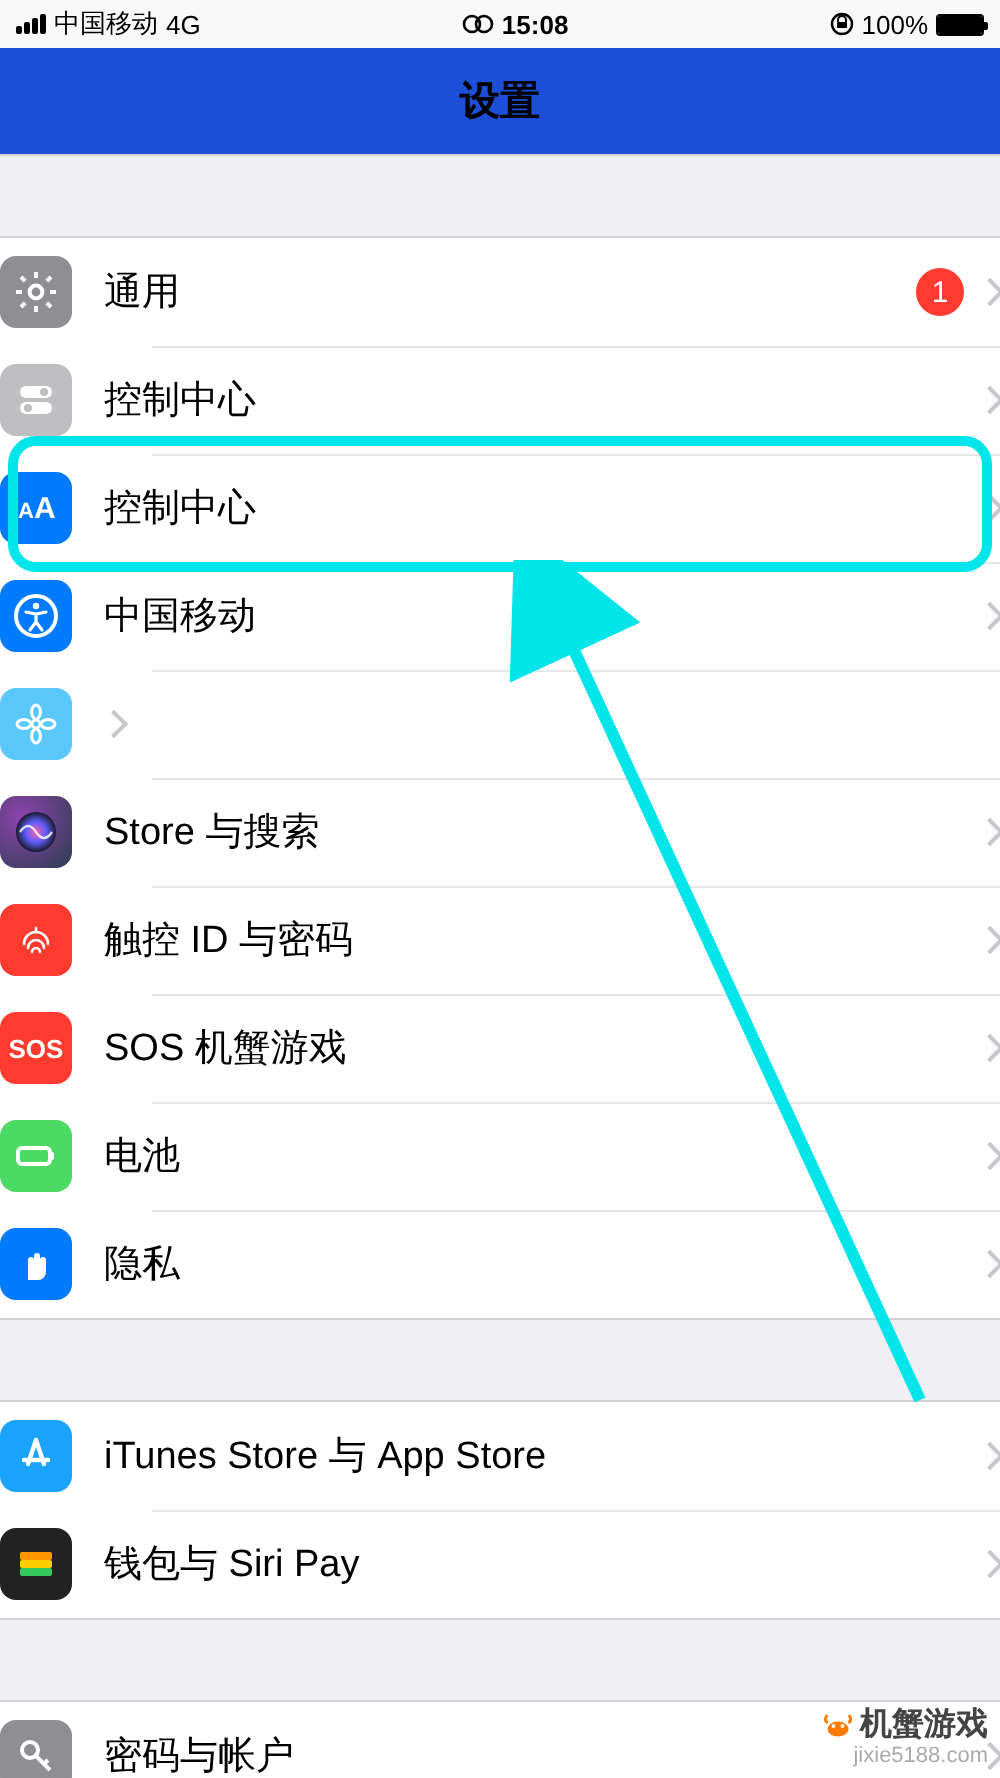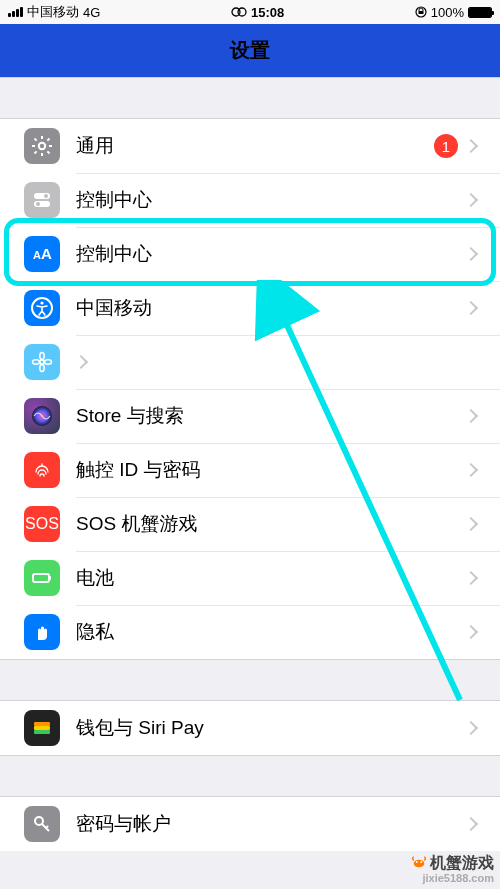--- a/index.html
+++ b/index.html
@@ -45,21 +45,21 @@
     .group-spacer { height: 40px; }
     .list-group {
       background: #fff;
       border-top: 1px solid #d1d1d6;
       border-bottom: 1px solid #d1d1d6;
     }
     .list-item {
       display: flex;
       align-items: center;
       min-height: 54px;
-      padding: 8px 24px;
+      padding: 8px 0;
       position: relative;
     }
     .list-item + .list-item::before {
       content: "";
       position: absolute;
       top: 0;
       left: 76px;
       right: 0;
       height: 1px;
       background: #e5e5ea;
@@ -122,31 +122,31 @@
     .watermark {
       position: absolute;
       right: 6px;
       bottom: 4px;
       font-size: 12px;
       color: #888;
       text-align: right;
       line-height: 1.2;
       z-index: 20;
     }
-    .watermark .brand { font-size: 16px; font-weight: bold; color: #444; display: flex; align-items: flex-start; gap: 2px; justify-content: flex-end; }
-    .watermark .url { font-size: 11px; color: #aaa; font-weight: bold; }
+    .watermark .brand { font-size: 16px; font-weight: bold; color: #444; display: flex; align-items: flex-end; gap: 2px; justify-content: flex-end; }
+    .watermark .url { font-size: 11px; color: #aaa; }
     .crab { width: 18px; height: 18px; }
     
     .bg-gray { background: #8e8e93; }
     .bg-graylt { background: #bfbfc2; }
     .bg-blue { background: #007aff; }
     .bg-cyan { background: #5ac8fa; }
     .bg-purple { background: radial-gradient(circle at 30% 30%, #8e44ad, #2c3e50); }
     .bg-red { background: #ff3b30; }
-    .bg-sos { background: #ff3b30; color: #fff; font-weight: normal; font-size: 16px; }
+    .bg-sos { background: #ff3b30; color: #fff; font-weight: bold; font-size: 13px; }
     .bg-green { background: #4cd964; }
     .bg-store { background: #1aa3ff; }
     .bg-wallet { background: #222; }
     .bg-key { background: #8e8e93; }
   </style>
 </head>
 <body>
 
 <div class="status-bar">
   <div class="status-left">
@@ -318,20 +318,29 @@
     <span class="label">隐私</span>
     <span class="chevron"></span>
   </div>
 
 </div>
 
 <div class="group-spacer"></div>
 
 <div class="list-group">
 
+  <div class="list-item">
+    <div class="icon-wrap bg-store">
+      <svg width="24" height="24" viewBox="0 0 24 24">
+          <path d="M12 4 L8 16 M12 4 L16 16 M6 14 H18" stroke="#fff" stroke-width="2.2" stroke-linecap="round" fill="none"></path>
+        </svg>
+    </div>
+    <span class="label">iTunes Store 与 App Store</span>
+    <span class="chevron"></span>
+  </div>
 
   <div class="list-item">
     <div class="icon-wrap bg-wallet">
       <svg width="24" height="24" viewBox="0 0 24 24">
           <rect x="4" y="6" width="16" height="4" rx="1" fill="#ff9500"></rect>
           <rect x="4" y="10" width="16" height="4" rx="1" fill="#ffcc00"></rect>
           <rect x="4" y="14" width="16" height="4" rx="1" fill="#34c759"></rect>
         </svg>
     </div>
     <span class="label">钱包与 Siri Pay</span>

